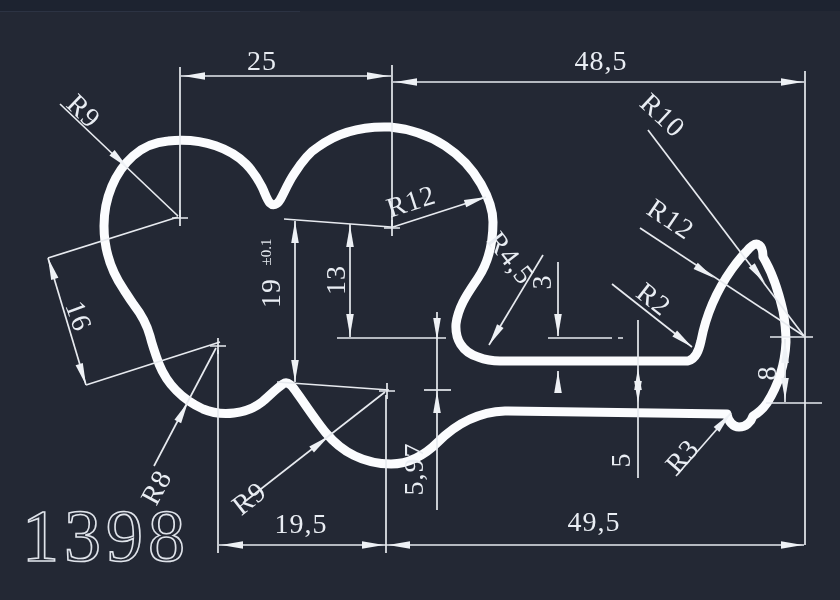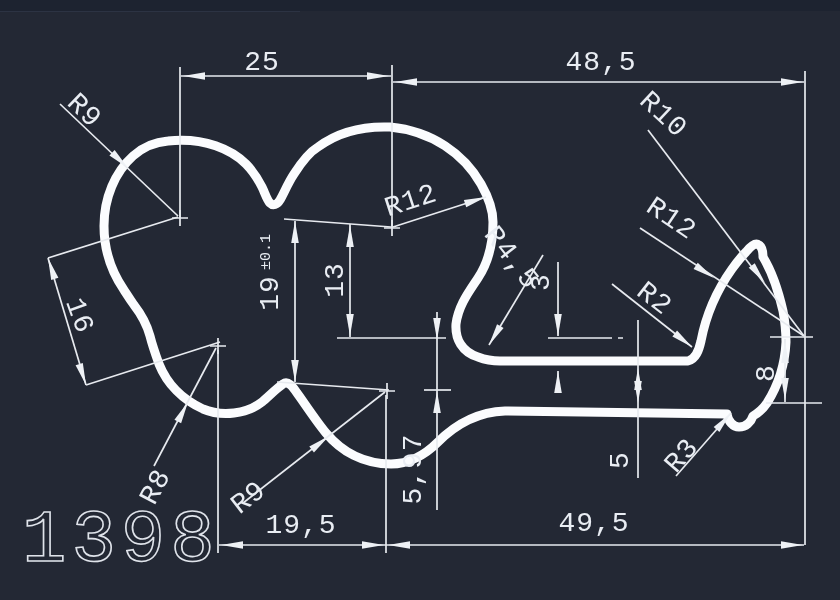--- a/index.html
+++ b/index.html
@@ -1,21 +1,21 @@
 <!DOCTYPE html>
 <html><head>
 <meta charset="utf-8">
 <style>
   html,body{margin:0;padding:0;background:#10141c;}
   .canvas{
     position:relative;
     width:840px;height:600px;
     background:#232834;
     overflow:hidden;
-    font-family:Liberation Mono, monospace;
+    font-family:Liberation Serif, serif;
   }
   .canvas svg{display:block;}
   .thin{stroke:#e7eaef;stroke-width:1.7;fill:none;stroke-linecap:butt;}
   .profile{stroke:#fbfcfe;stroke-width:9;fill:none;stroke-linejoin:round;stroke-linecap:round;}
   .arr{fill:#eef1f5;stroke:none;}
   .dimtxt{fill:#e9edf3;font-size:28px;letter-spacing:1px;}
   .dimtxt.small{font-size:15px;letter-spacing:0;}
   .ctr{text-anchor:middle;dominant-baseline:central;}
   .partnum{fill:none;stroke:#dfe3ea;stroke-width:1.6;font-size:74px;letter-spacing:5px;}
   .topstrip{fill:#1d2330;}

